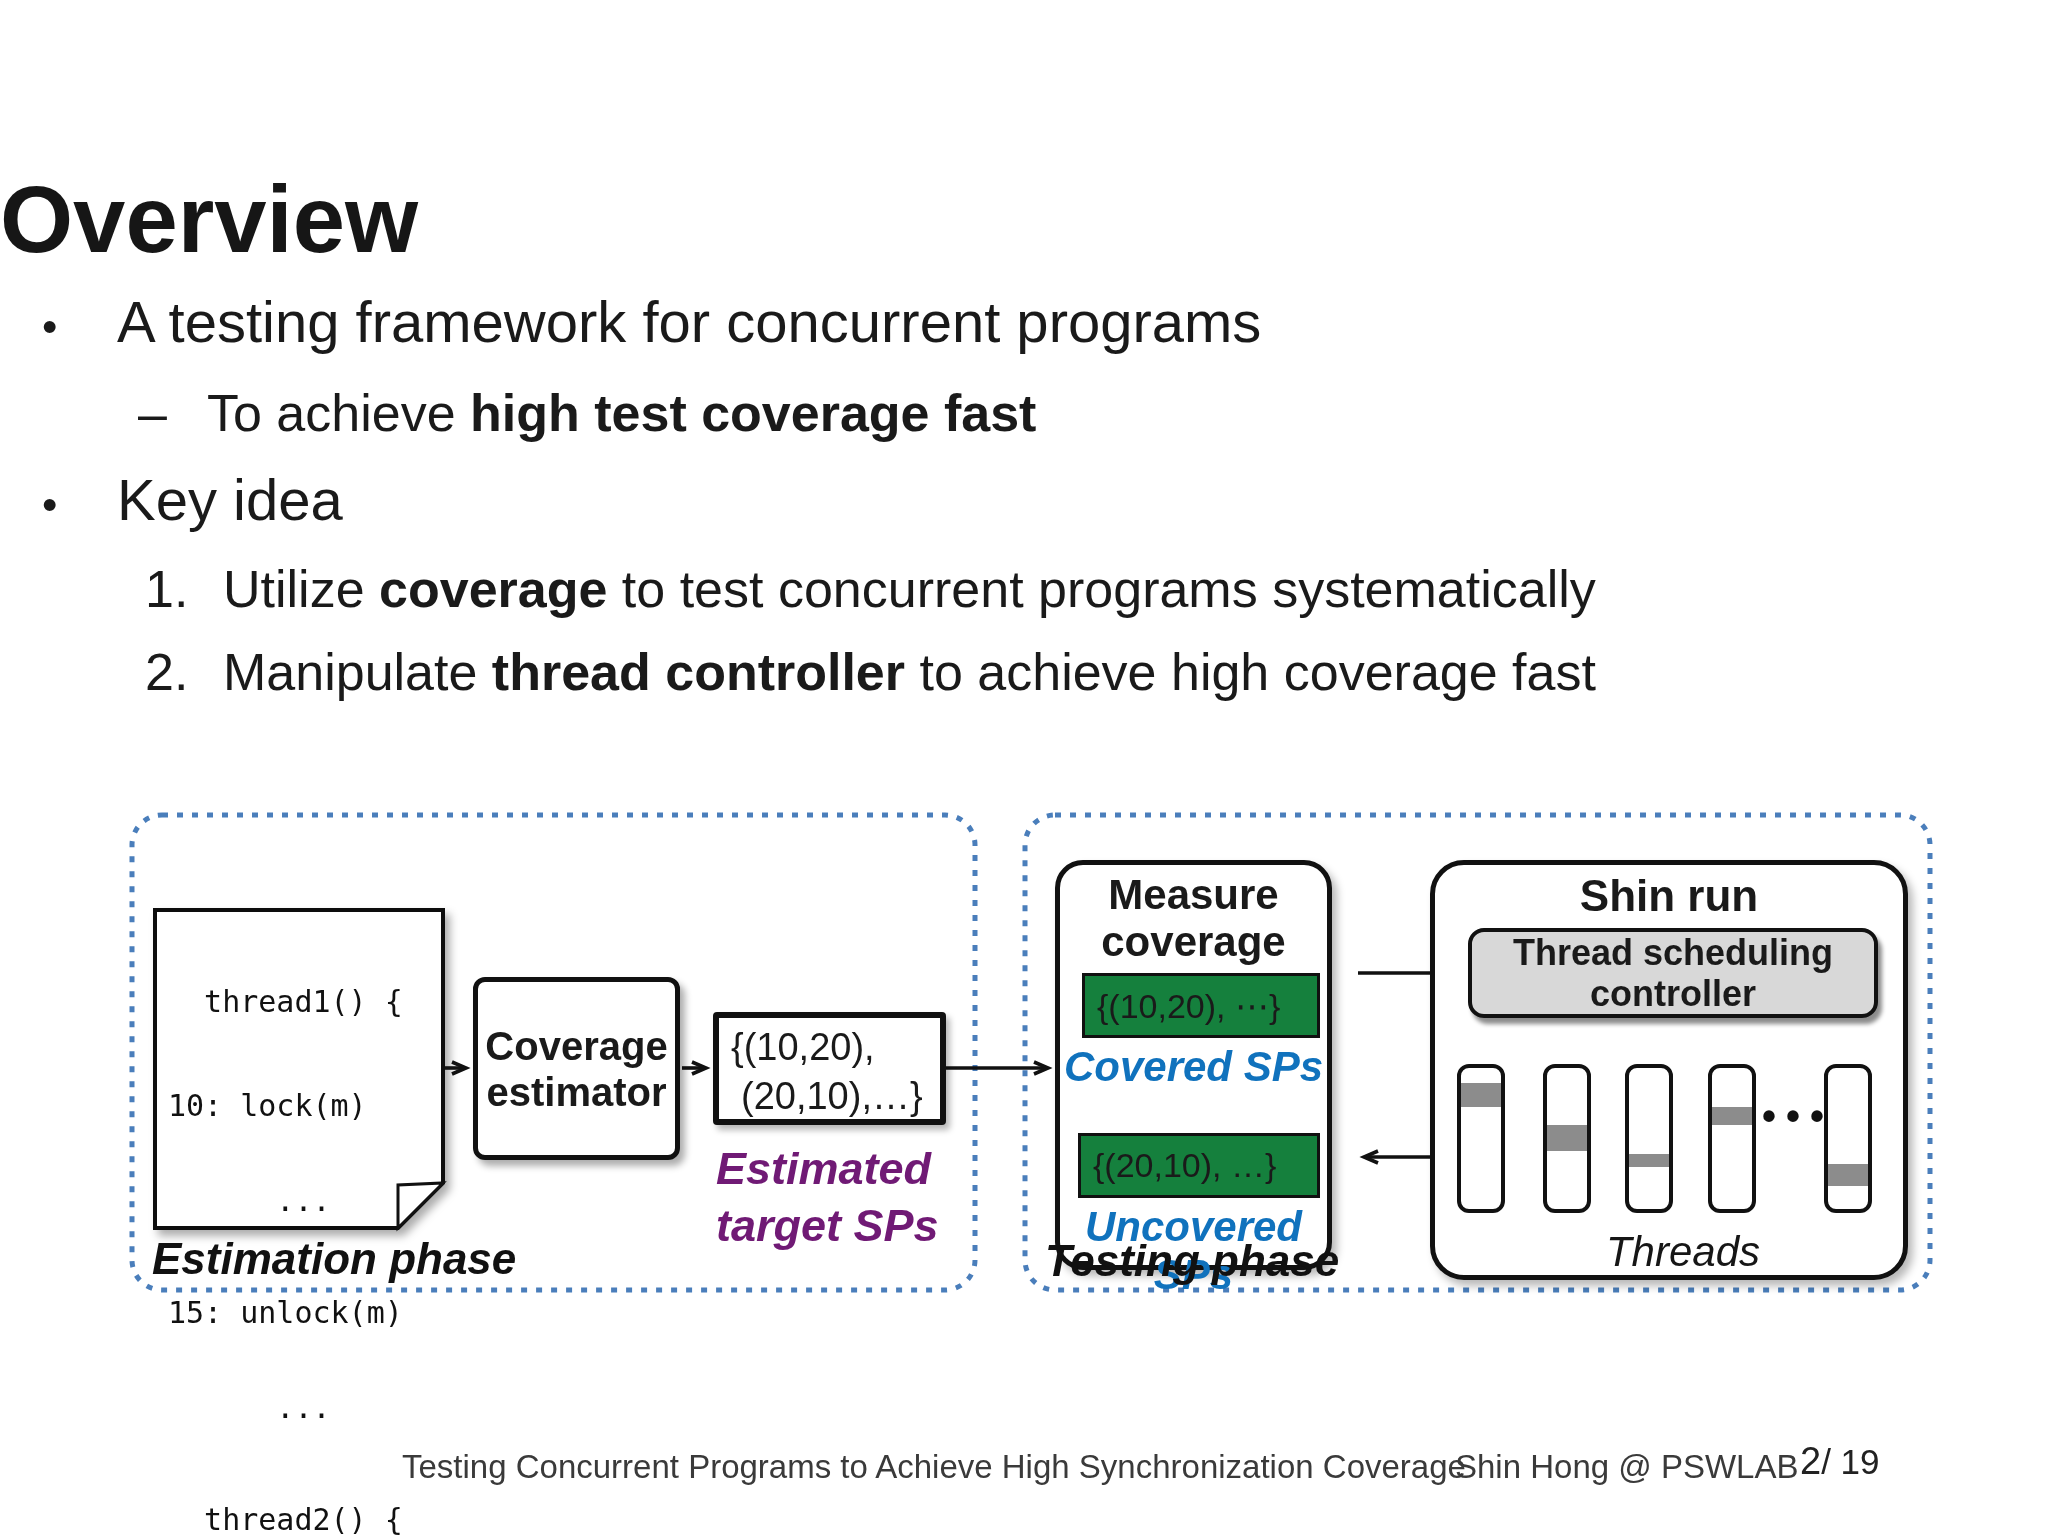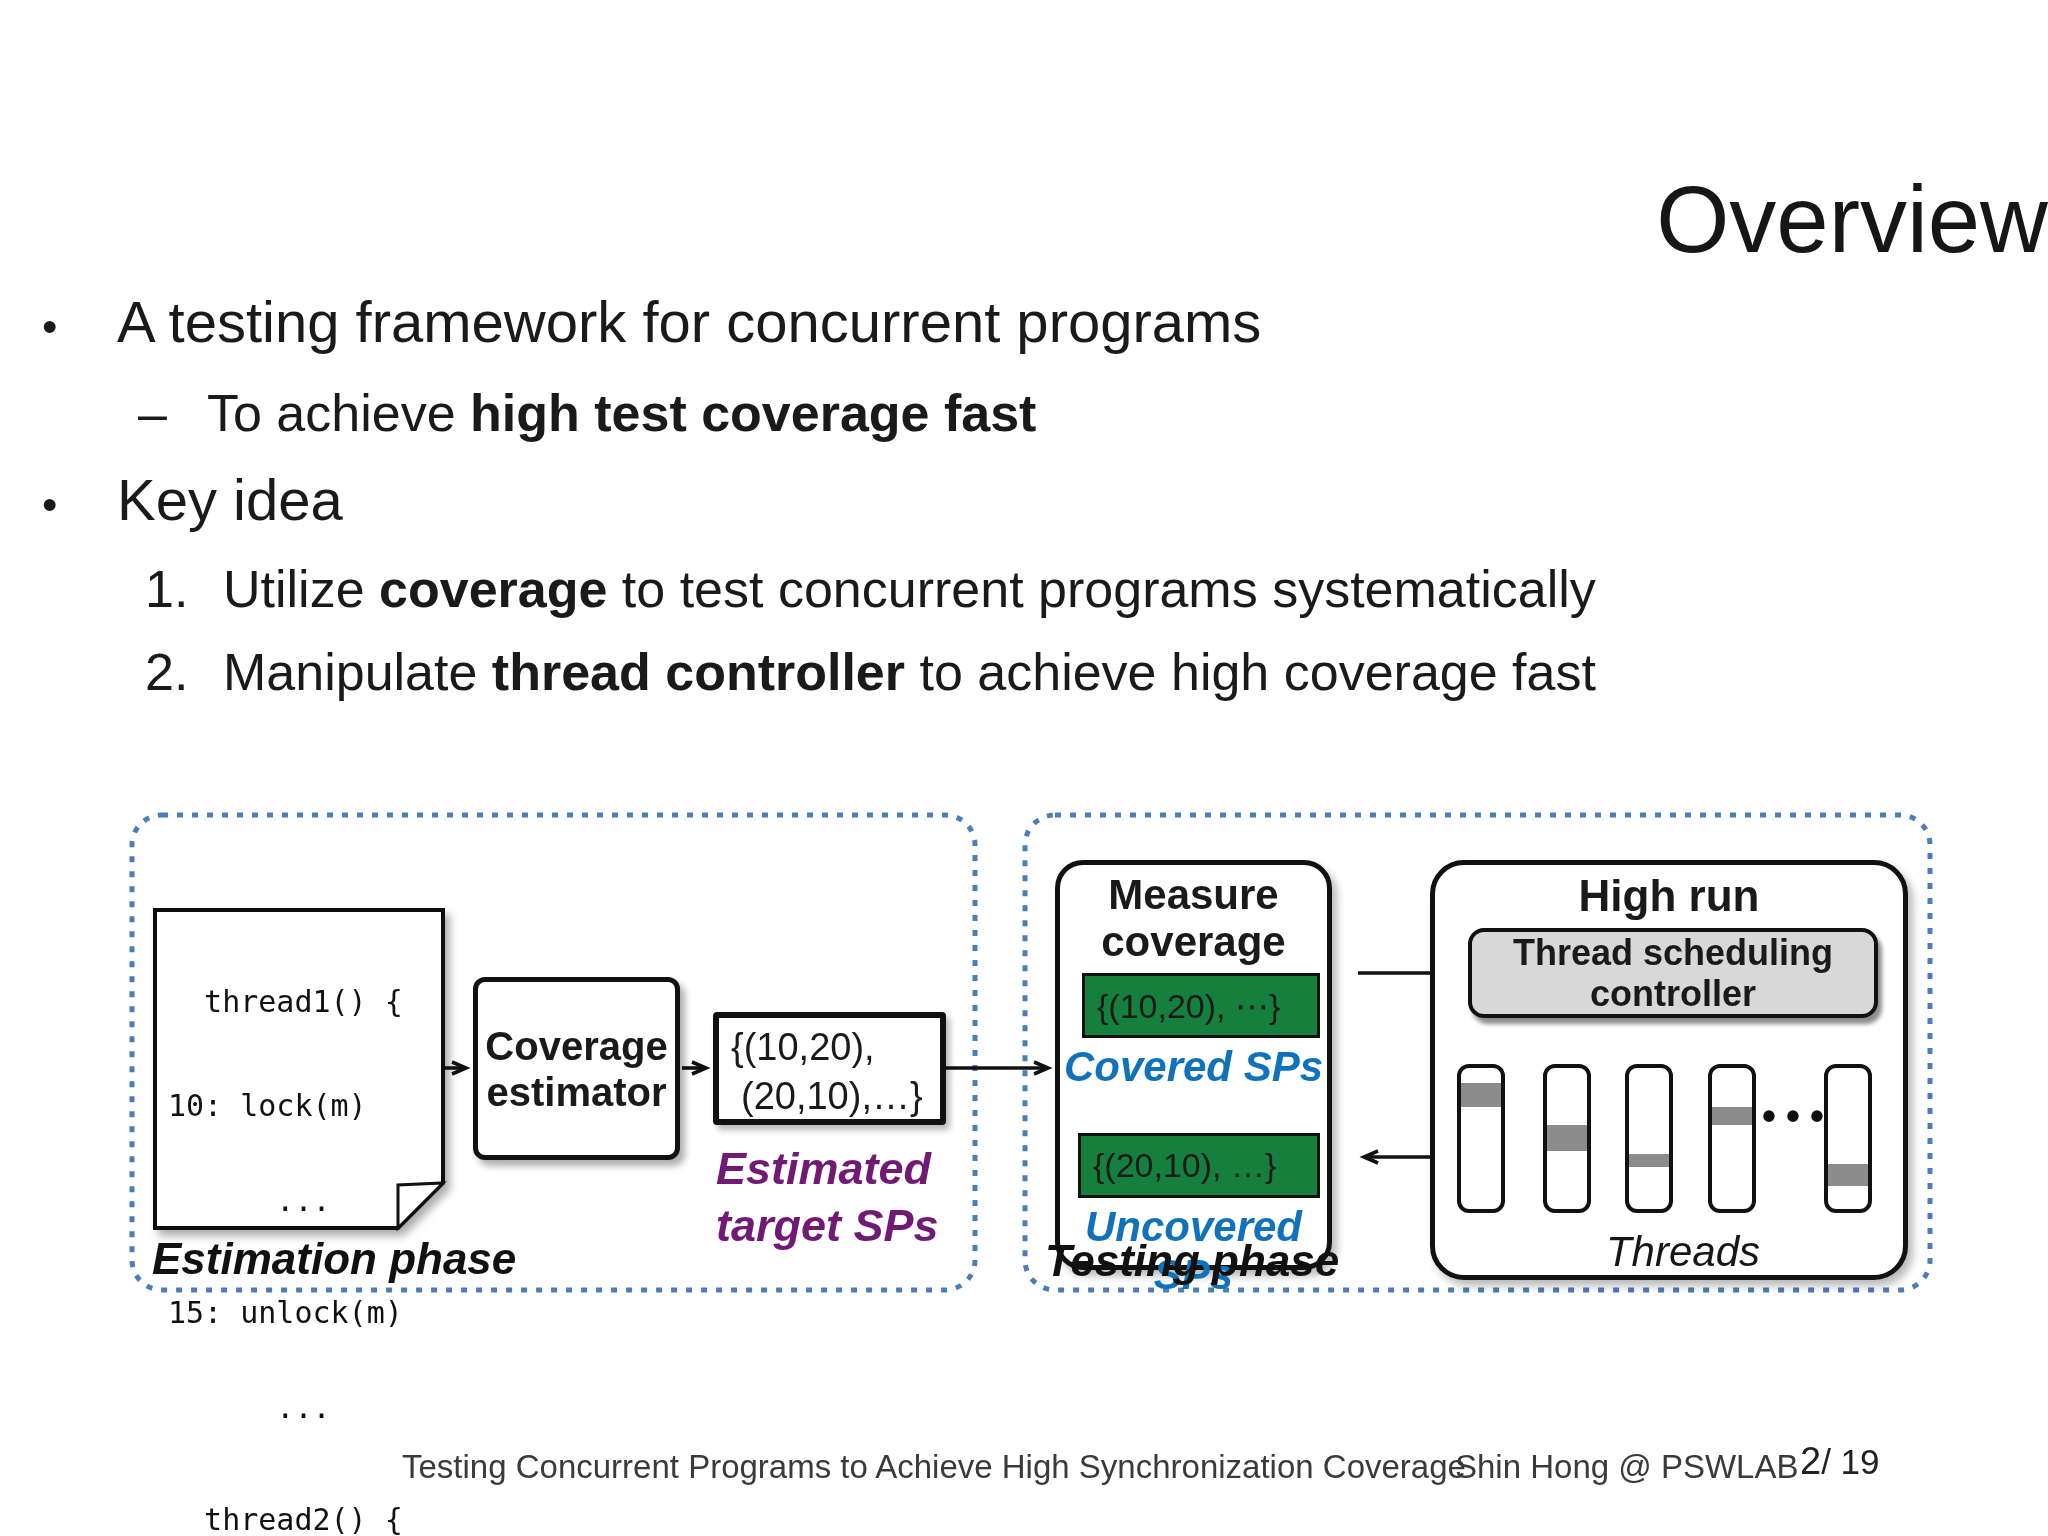--- a/index.html
+++ b/index.html
@@ -1,20 +1,20 @@
 <!DOCTYPE html>
 <html><head>
 <meta charset="utf-8">
 <style>
   html,body{margin:0;padding:0;background:#fff;}
   .slide{position:relative;width:2048px;height:1536px;background:#ffffff;
          font-family:"Liberation Sans",sans-serif;color:#1a1a1a;overflow:hidden;}
   .slide *{box-sizing:border-box;}
-  .title{position:absolute;top:108px;left:0;width:2048px;text-align:right;
-         font-size:94px;font-weight:400;line-height:1.05;color:#161616;}
+  .title{position:absolute;top:108px;left:0;width:2048px;text-align:left;
+         font-size:94px;font-weight:700;line-height:1.05;color:#161616;}
   .row{position:absolute;display:flex;align-items:baseline;}
   .lvl1{font-size:58px;}
   .lvl1 .glyph{flex:0 0 75px;font-size:44px;}
   .lvl2{font-size:52px;}
   .lvl2 .glyph{flex:0 0 69px;}
   .numrow{font-size:52px;}
   .numrow .glyph{flex:0 0 78px;}
   .bld{font-weight:700;}
   svg.connectors{position:absolute;left:0;top:0;z-index:1;}
   .box{position:absolute;background:#fff;border:5px solid #111;z-index:2;}
@@ -153,21 +153,21 @@
 
   <div class="box measure">
     <div class="mtitle">Measure coverage</div>
     <div class="setbox" style="left:22px;top:108px;width:238px;height:65px;">{(10,20), ⋯}</div>
     <div class="bluelbl" style="top:178px;">Covered SPs</div>
     <div class="setbox" style="left:18px;top:268px;width:242px;height:65px;">{(20,10), …}</div>
     <div class="bluelbl" style="top:338px;">Uncovered SPs</div>
   </div>
 
   <div class="box testrun">
-    <div class="ttitle">High run</div>
+    <div class="ttitle">Shin run</div>
     <div class="controller">Thread scheduling controller</div>
 
     <div class="tbar" style="left:22px;">
         <div class="band" style="top:15px;height:24px;"></div>
       </div>
     <div class="tbar" style="left:108px;">
         <div class="band" style="top:57px;height:26px;"></div>
       </div>
     <div class="tbar" style="left:190px;">
         <div class="band" style="top:86px;height:13px;"></div>

